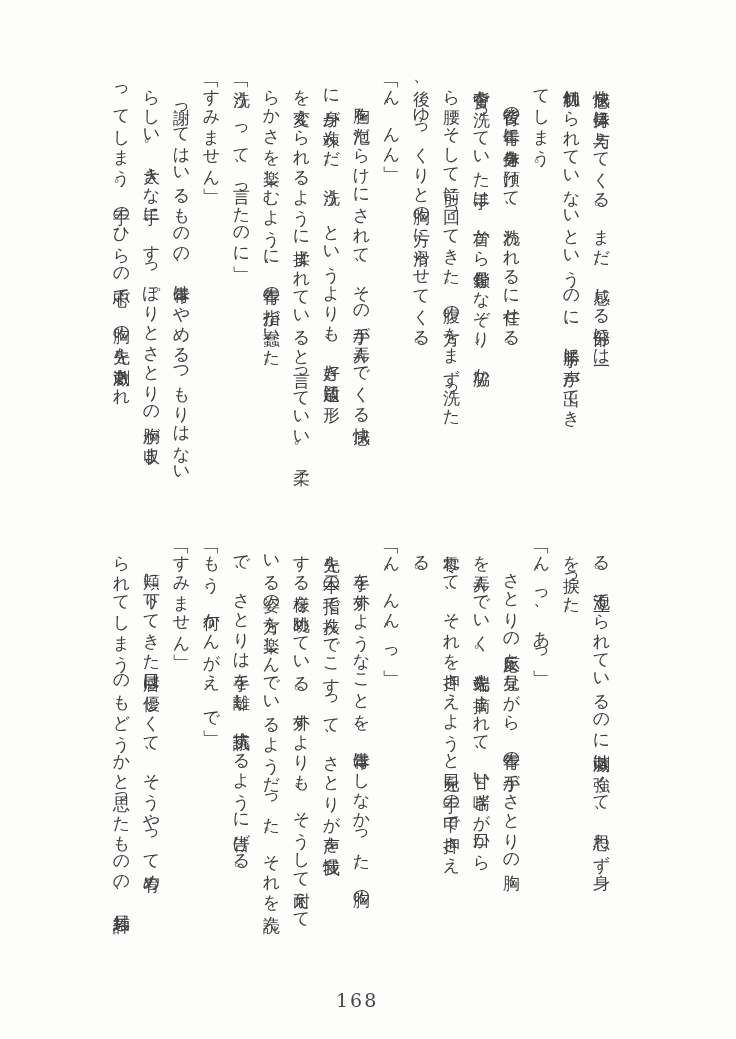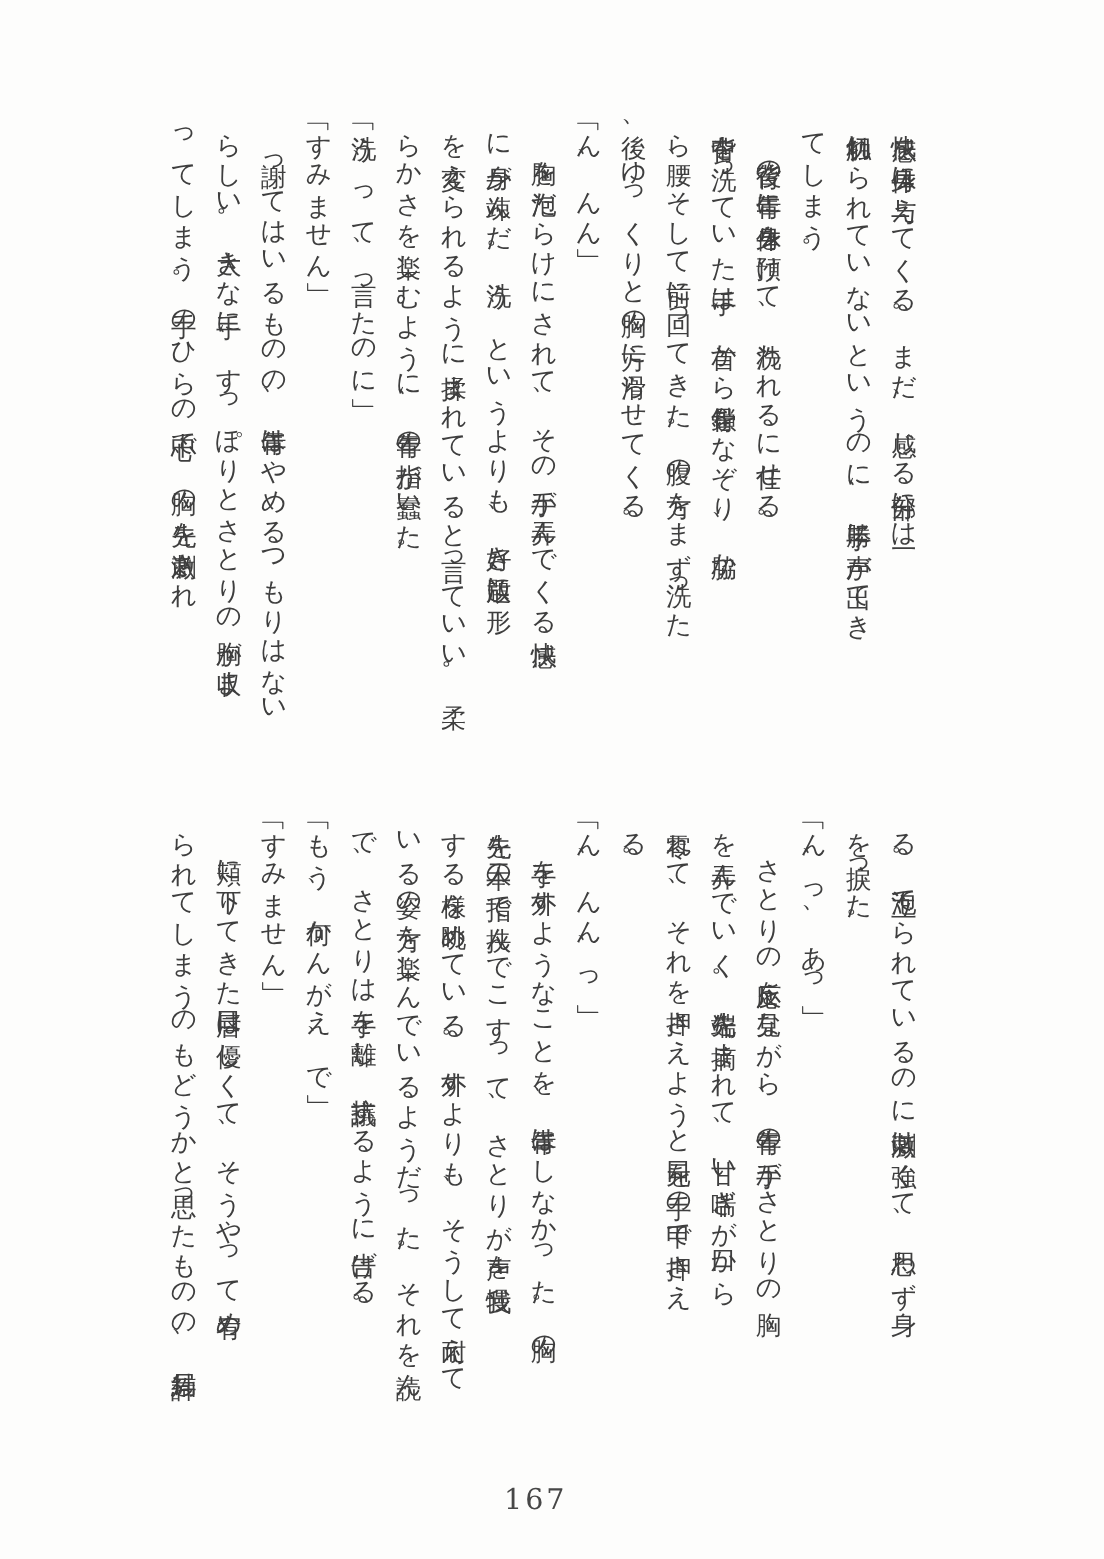--- a/index.html
+++ b/index.html
@@ -82,15 +82,15 @@
       <div class="vline">先を二本の指で挟んでこすって、さとりが声を我慢</div>
       <div class="vline">する様を眺めている。外すよりも、そうして耐えて</div>
       <div class="vline">いる姿の方を楽しんでいるようだった。それを読ん</div>
       <div class="vline">で、さとりは手を離し、抗議するように告げる。</div>
       <div class="vline">「もう、何かんがえ、で」</div>
       <div class="vline">「すみません」</div>
       <div class="vline">　頬に下りてきた口唇は優しくて、そうやって宥め</div>
       <div class="vline">られてしまうのもどうかと思ったものの、結局許し</div>
     </div>
 
-  <div class="page-number">167</div>
+  <div class="page-number">168</div>
 
 </div>
 
 </body></html>

